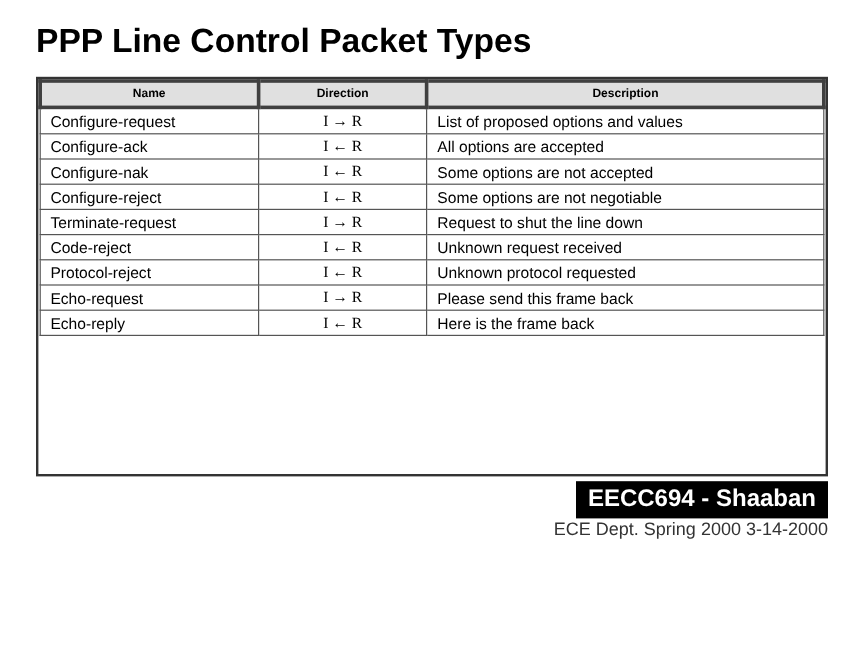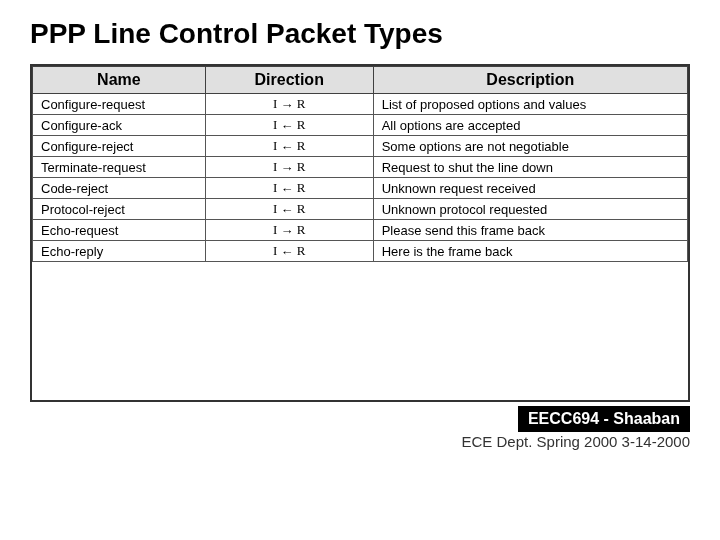--- a/index.html
+++ b/index.html
@@ -42,25 +42,25 @@
       border-collapse: collapse;
       font-size: 13.5px;
       font-family: Arial, sans-serif;
     }
 
     thead tr {
       background: #e0e0e0;
     }
 
     th {
-      border: 1px solid #404040;
+      border: 3px solid #404040;
       padding: 4px 24px;
       text-align: center;
       font-weight: bold;
-      font-size: 16px;
+      font-size: 10px;
     }
 
     th:first-child {
       text-align: center;
     }
 
     td {
       border: 1px solid #555;
       padding: 2px 8px;
       font-size: 13px;
@@ -86,21 +86,21 @@
       justify-content: flex-end;
       align-items: flex-end;
       margin-top: 4px;
     }
 
     .footer-badge {
       background: #000;
       color: #fff;
       font-family: Arial, sans-serif;
       font-weight: bold;
-      font-size: 16px;
+      font-size: 20px;
       padding: 4px 10px;
       display: inline-block;
     }
 
     .footer-sub {
       text-align: right;
       font-size: 15px;
       color: #333;
       margin-top: 1px;
       font-family: Arial, sans-serif;
@@ -132,20 +132,25 @@
             <td>Configure-request</td>
             <td>I → R</td>
             <td>List of proposed options and values</td>
           </tr>
           <tr>
             <td>Configure-ack</td>
             <td>I ← R</td>
             <td>All options are accepted</td>
           </tr>
           <tr>
+            <td>Configure-nak</td>
+            <td>I ← R</td>
+            <td>Some options are not accepted</td>
+          </tr>
+          <tr>
             <td>Configure-reject</td>
             <td>I ← R</td>
             <td>Some options are not negotiable</td>
           </tr>
           <tr>
             <td>Terminate-request</td>
             <td>I → R</td>
             <td>Request to shut the line down</td>
           </tr>
           <tr>

